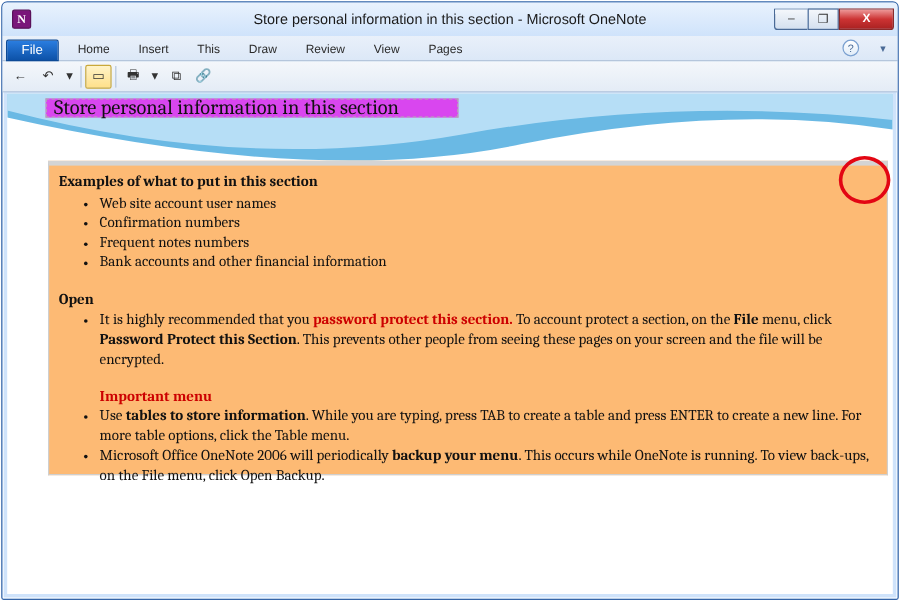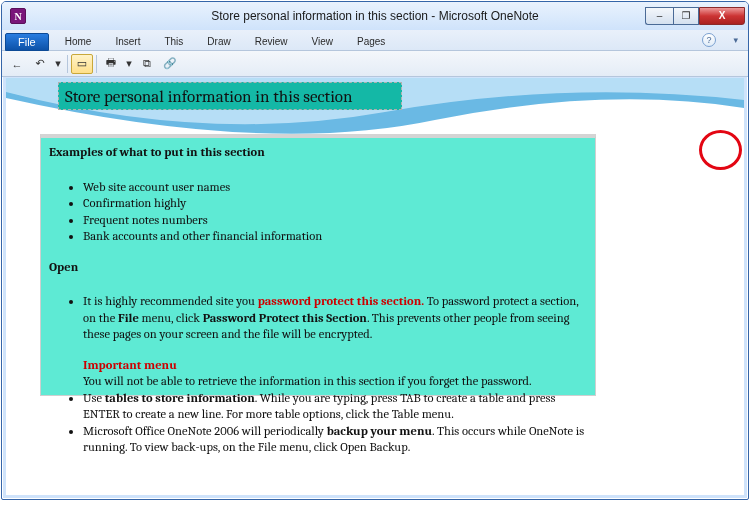--- a/index.html
+++ b/index.html
@@ -18,26 +18,26 @@
   .tab.file { background:#1565c0; background:linear-gradient(#2a7de0,#0d52a8); color:#fff; border:1px solid #0d4a96; border-radius:2px 2px 0 0; padding:2px 12px; font-size:11px; margin-right:4px; margin-bottom:-1px; }
   .help-icon { position:absolute; right:32px; top:3px; width:14px; height:14px; border:1px solid #7aa0d0; border-radius:50%; font-size:9px; color:#4a6a96; display:flex; align-items:center; justify-content:center; background:linear-gradient(#fff,#e0ecf8); }
   .expand-icon { position:absolute; right:10px; top:5px; font-size:9px; color:#4a6a96; }
   .qat { height:26px; background:linear-gradient(#f4f7fb,#e4ecf6); border-bottom:1px solid #b5c6dc; display:flex; align-items:center; padding-left:4px; gap:1px; }
   .qbtn { width:22px; height:20px; display:flex; align-items:center; justify-content:center; font-size:11px; color:#333; border:1px solid transparent; border-radius:2px; }
   .qbtn.sel { background:linear-gradient(#fff3c8,#ffe08a); border-color:#c9a83a; }
   .sep { width:1px; height:18px; background:#b5c6dc; margin:0 2px; }
   .page-area { position:absolute; top:76px; left:4px; right:4px; bottom:4px; background:#fff; overflow:hidden; }
   .bg-swoosh { position:absolute; top:0; left:0; right:0; height:110px; pointer-events:none; }
   .bg-swoosh svg { width:100%; height:100%; }
-  .page-title-box { position:absolute; top:4px; left:52px; width:344px; height:28px; border:1px dashed #b0b0b0; display:flex; align-items:center; padding:0 6px; background:#14b8a6; }
+  .page-title-box { position:absolute; top:4px; left:32px; width:344px; height:16px; border:1px dashed #b0b0b0; display:flex; align-items:center; padding:0 6px; background:#d946ef; }
   .page-title-box span { font-family:Cambria,Georgia,serif; font-size:17px; color:#111; }
-  .content-box { position:absolute; top:56px; left:34px; width:556px; height:262px; border:1px solid #cfcfcf; border-top:4px solid #d4d4d4; background:#5eead4; }
+  .content-box { position:absolute; top:56px; left:34px; width:700px; height:262px; border:1px solid #cfcfcf; border-top:4px solid #d4d4d4; background:#fdba74; }
   .content-inner { padding:6px 10px 8px 8px; font-family:Cambria,Georgia,serif; font-size:12.5px; color:#111; line-height:1.32; }
   .content-inner strong { font-weight:bold; }
-  .content-inner ul { list-style:disc; padding-left:34px; margin:18px 0 4px; }
+  .content-inner ul { list-style:disc; padding-left:34px; margin:1px 0 4px; }
   .content-inner li { margin:0; }
   .red { color:#c00; }
   .spacer { height:10px; }
   .spacer2 { height:14px; }
   .red-circle { position:absolute; top:128px; right:6px; width:43px; height:40px; border:3px solid #e30613; border-radius:50%; z-index:10; pointer-events:none; }
 </style>
 </head>
 <body>
 
 <div class="outer">
@@ -89,32 +89,31 @@
 
     <div class="page-title-box">
       <span>Store personal information in this section</span>
     </div>
 
     <div class="content-box">
       <div class="content-inner">
         <strong>Examples of what to put in this section</strong>
         <ul>
           <li>Web site account user names</li>
-          <li>Confirmation highly</li>
+          <li>Confirmation numbers</li>
           <li>Frequent notes numbers</li>
           <li>Bank accounts and other financial information</li>
         </ul>
         <div class="spacer"></div>
         <strong>Open</strong>
         <ul>
           <li>
-            <span>It is highly recommended site you </span><strong class="red">password protect this section.</strong><span> To password protect a section, on the </span><strong>File</strong><span> menu, click </span><strong>Password Protect this Section</strong><span>. This prevents other people from seeing these pages on your screen and the file will be encrypted.</span>
+            <span>It is highly recommended that you </span><strong class="red">password protect this section.</strong><span> To account protect a section, on the </span><strong>File</strong><span> menu, click </span><strong>Password Protect this Section</strong><span>. This prevents other people from seeing these pages on your screen and the file will be encrypted.</span>
             <div class="spacer2"></div>
             <strong class="red">Important menu</strong><br>
-            <span>You will not be able to retrieve the information in this section if you forget the password.</span>
           </li>
           <li>
             <span>Use </span><strong>tables to store information</strong><span>. While you are typing, press TAB to create a table and press ENTER to create a new line. For more table options, click the Table menu.</span>
           </li>
           <li>
             <span>Microsoft Office OneNote 2006 will periodically </span><strong>backup your menu</strong><span>. This occurs while OneNote is running. To view back-ups, on the File menu, click Open Backup.</span>
           </li>
         </ul>
       </div>
     </div>

